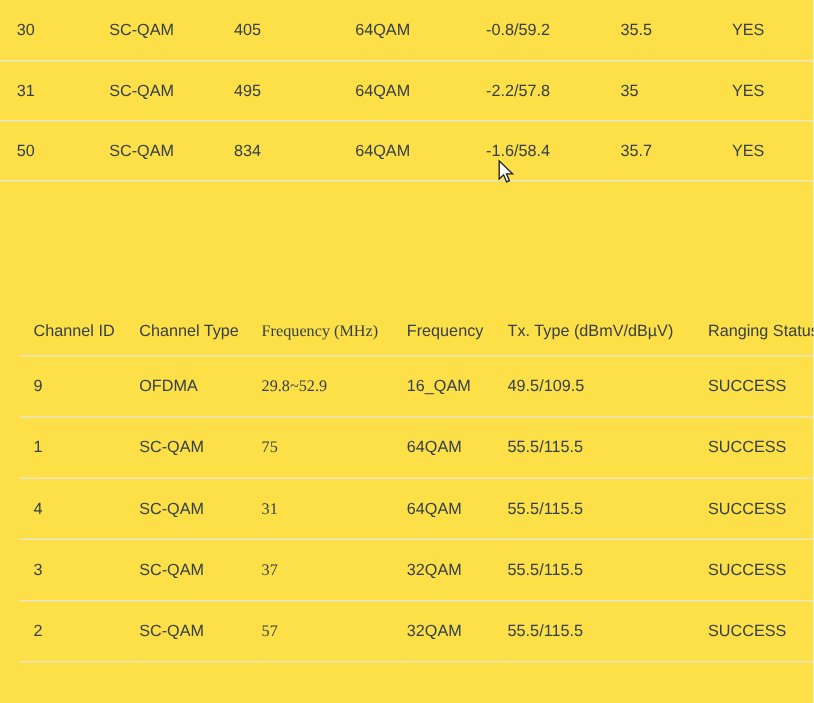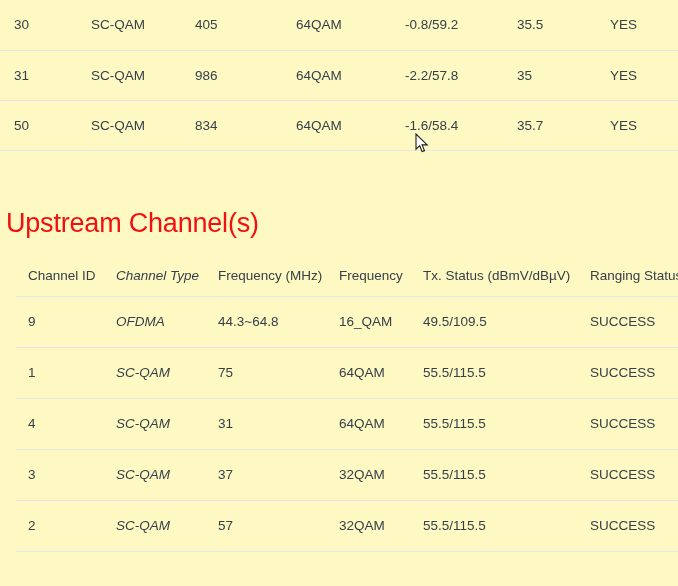--- a/index.html
+++ b/index.html
@@ -13,21 +13,21 @@
     overflow: hidden;
     font-family: "Liberation Sans", sans-serif;
     color: #36404a;
     position: relative;
   }
 
   .page {
     width: 678px;
     height: 586px;
     position: relative;
-    background: #fef9c3;
+    background: #fde047;
   }
 
   
   table.chan-table {
     width: 678px;
     border-collapse: collapse;
     table-layout: fixed;
     font-size: 13.5px;
   }
   table.chan-table th,
@@ -83,22 +83,22 @@
     color: #36404a;
     vertical-align: middle;
   }
   #upstream-table tbody tr { height: 51px; }
   #upstream-table tbody td {
     font-size: 13.5px;
     color: #36404a;
   }
 
   .us-c0 { width: 88px;  padding-left: 12px !important; }
-  .us-c1 { width: 102px; font-style: italic; }
-  .us-c2 { width: 121px; }
+  .us-c1 { width: 102px; }
+  .us-c2 { width: 121px; font-family: Liberation Serif, serif; }
   .us-c3 { width: 84px;  }
   .us-c4 { width: 167px; }
   .us-c5 { width: 116px; }
 
   
   .cursor {
     position: absolute;
     left: 415px;
     top: 133px;
     width: 14px;
@@ -120,60 +120,59 @@
         <td class="ds-c2">405</td>
         <td class="ds-c3">64QAM</td>
         <td class="ds-c4">-0.8/59.2</td>
         <td class="ds-c5">35.5</td>
         <td class="ds-c6">YES</td>
       </tr>
 
       <tr>
         <td class="ds-c0">31</td>
         <td class="ds-c1">SC-QAM</td>
-        <td class="ds-c2">986</td>
+        <td class="ds-c2">495</td>
         <td class="ds-c3">64QAM</td>
         <td class="ds-c4">-2.2/57.8</td>
         <td class="ds-c5">35</td>
         <td class="ds-c6">YES</td>
       </tr>
 
       <tr>
         <td class="ds-c0">50</td>
         <td class="ds-c1">SC-QAM</td>
         <td class="ds-c2">834</td>
         <td class="ds-c3">64QAM</td>
         <td class="ds-c4">-1.6/58.4</td>
         <td class="ds-c5">35.7</td>
         <td class="ds-c6">YES</td>
       </tr>
 
     </tbody>
   </table>
 
-  <h2 class="section-heading">Upstream Channel(s)</h2>
 
   <div id="upstream-wrap">
     <table class="chan-table" id="upstream-table">
       <thead>
         <tr>
           <th class="us-c0">Channel ID</th>
           <th class="us-c1">Channel Type</th>
           <th class="us-c2">Frequency (MHz)</th>
           <th class="us-c3">Frequency</th>
-          <th class="us-c4">Tx. Status (dBmV/dBµV)</th>
+          <th class="us-c4">Tx. Type (dBmV/dBµV)</th>
           <th class="us-c5">Ranging Status</th>
         </tr>
       </thead>
       <tbody>
 
         <tr>
           <td class="us-c0">9</td>
           <td class="us-c1">OFDMA</td>
-          <td class="us-c2">44.3~64.8</td>
+          <td class="us-c2">29.8~52.9</td>
           <td class="us-c3">16_QAM</td>
           <td class="us-c4">49.5/109.5</td>
           <td class="us-c5">SUCCESS</td>
         </tr>
 
         <tr>
           <td class="us-c0">1</td>
           <td class="us-c1">SC-QAM</td>
           <td class="us-c2">75</td>
           <td class="us-c3">64QAM</td>

